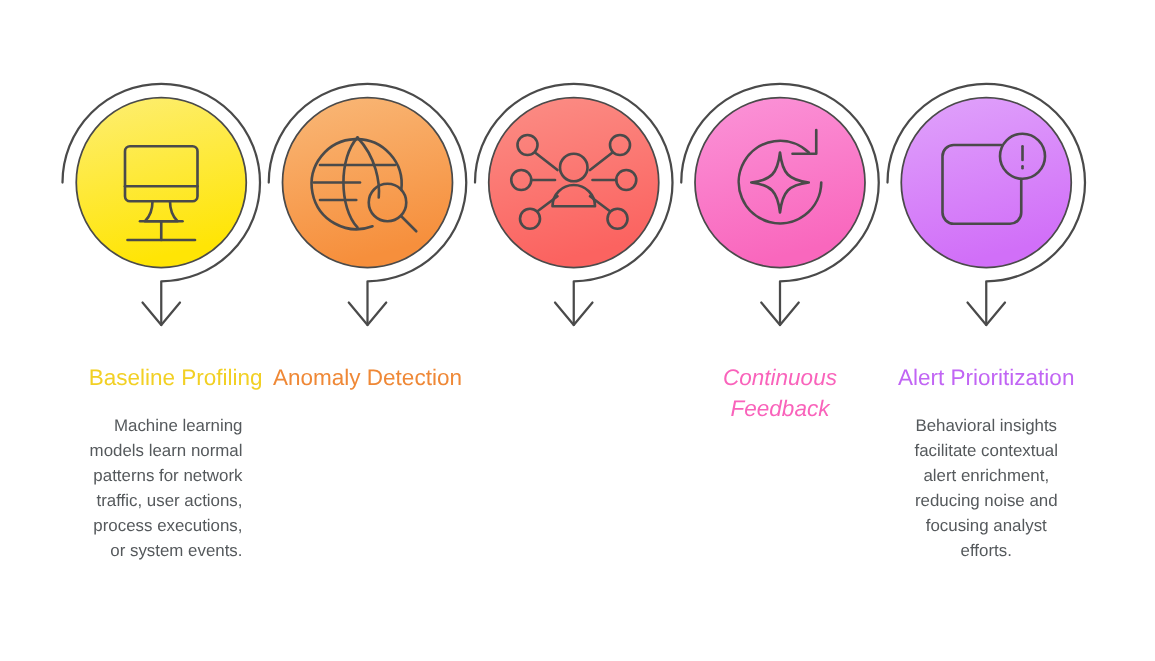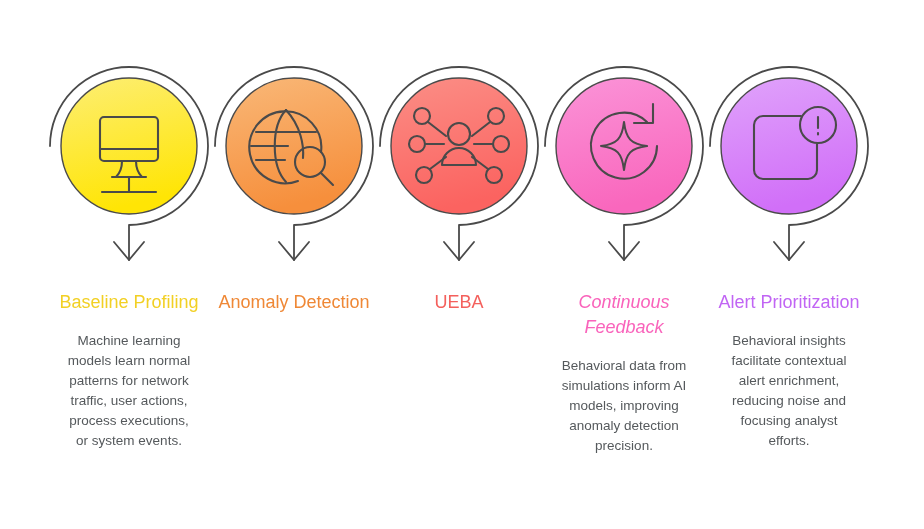--- a/index.html
+++ b/index.html
@@ -80,21 +80,21 @@
         <g>
             <rect x="56" y="71" width="58" height="44" rx="4" fill="none" stroke="#4a4a4a" stroke-width="2.1" stroke-linecap="round" stroke-linejoin="round"></rect>
             <path d="M 56 103 L 114 103" fill="none" stroke="#4a4a4a" stroke-width="2.1" stroke-linecap="round" stroke-linejoin="round"></path>
             <path d="M 78 115 C 78 123 76 127 72 131 L 98 131 C 94 127 92 123 92 115" fill="none" stroke="#4a4a4a" stroke-width="2.1" stroke-linecap="round" stroke-linejoin="round"></path>
             <path d="M 68 131 L 102 131" fill="none" stroke="#4a4a4a" stroke-width="2.1" stroke-linecap="round" stroke-linejoin="round"></path>
             <path d="M 85 131 L 85 146" fill="none" stroke="#4a4a4a" stroke-width="2.1" stroke-linecap="round" stroke-linejoin="round"></path>
             <path d="M 58 146 L 112 146" fill="none" stroke="#4a4a4a" stroke-width="2.1" stroke-linecap="round" stroke-linejoin="round"></path>
           </g>
       </svg>
     </div>
-    <div class="text-col" style="top: 290px;">
+    <div class="text-col" style="top: 290px; text-align: right;">
       <div class="stage-title" style="color: rgb(242, 208, 36);">Baseline Profiling</div>
       <div class="stage-desc" style="color: rgb(85, 89, 92);">Machine learning models learn normal patterns for network traffic, user actions, process executions, or system events.</div>
     </div>
   </div>
 
   <div class="stage" style="left: 209px;">
     <div class="node-wrap">
       <svg viewBox="0 0 170 232" xmlns="http://www.w3.org/2000/svg">
         <defs>
           <linearGradient class="grad" x1="0" y1="0" x2="0.25" y2="1" id="grad-anomaly-detection">
@@ -146,21 +146,20 @@
             <path d="M 54 76 L 72 90" fill="none" stroke="#4a4a4a" stroke-width="2.1" stroke-linecap="round" stroke-linejoin="round"></path>
             <path d="M 116 76 L 98 90" fill="none" stroke="#4a4a4a" stroke-width="2.1" stroke-linecap="round" stroke-linejoin="round"></path>
             <path d="M 51 98 L 70 98" fill="none" stroke="#4a4a4a" stroke-width="2.1" stroke-linecap="round" stroke-linejoin="round"></path>
             <path d="M 119 98 L 100 98" fill="none" stroke="#4a4a4a" stroke-width="2.1" stroke-linecap="round" stroke-linejoin="round"></path>
             <path d="M 56 123 L 72 111" fill="none" stroke="#4a4a4a" stroke-width="2.1" stroke-linecap="round" stroke-linejoin="round"></path>
             <path d="M 114 123 L 98 111" fill="none" stroke="#4a4a4a" stroke-width="2.1" stroke-linecap="round" stroke-linejoin="round"></path>
           </g>
       </svg>
     </div>
     <div class="text-col" style="top: 290px;">
-      <div class="stage-title" style="color: rgb(244, 96, 92);">UEBA</div>
     </div>
   </div>
 
   <div class="stage" style="left: 539px;">
     <div class="node-wrap">
       <svg viewBox="0 0 170 232" xmlns="http://www.w3.org/2000/svg">
         <defs>
           <linearGradient class="grad" x1="0" y1="0" x2="0.25" y2="1" id="grad-continuous-feedback">
             <stop class="grad-from" offset="0%" stop-color="#fb94d8"></stop>
             <stop class="grad-to" offset="100%" stop-color="#f967bd"></stop>
@@ -171,21 +170,20 @@
         <circle class="disc" cx="85" cy="100" r="68" fill="url(#grad-continuous-feedback)" stroke="#4a4a4a" stroke-width="1.4"></circle>
         <g>
             <path d="M 118 100 A 33 33 0 1 1 108 76" fill="none" stroke="#4a4a4a" stroke-width="2.1" stroke-linecap="round" stroke-linejoin="round"></path>
             <path d="M 95 77 L 114 77 L 114 58" fill="none" stroke="#4a4a4a" stroke-width="2.1" stroke-linecap="round" stroke-linejoin="round"></path>
             <path d="M 85 76 C 87 93 92 98 108 100 C 92 102 87 107 85 124 C 83 107 78 102 62 100 C 78 98 83 93 85 76 Z" fill="none" stroke="#4a4a4a" stroke-width="2.1" stroke-linecap="round" stroke-linejoin="round"></path>
           </g>
       </svg>
     </div>
     <div class="text-col" style="top: 290px;">
       <div class="stage-title" style="color: rgb(249, 99, 187); font-style: italic;">Continuous Feedback</div>
-      <div class="stage-desc" style="color: rgb(85, 89, 92);">Behavioral data from simulations inform AI models, improving anomaly detection precision.</div>
     </div>
   </div>
 
   <div class="stage" style="left: 704px;">
     <div class="node-wrap">
       <svg viewBox="0 0 170 232" xmlns="http://www.w3.org/2000/svg">
         <defs>
           <linearGradient class="grad" x1="0" y1="0" x2="0.25" y2="1" id="grad-alert-prioritization">
             <stop class="grad-from" offset="0%" stop-color="#e0a3fb"></stop>
             <stop class="grad-to" offset="100%" stop-color="#d16ff8"></stop>

